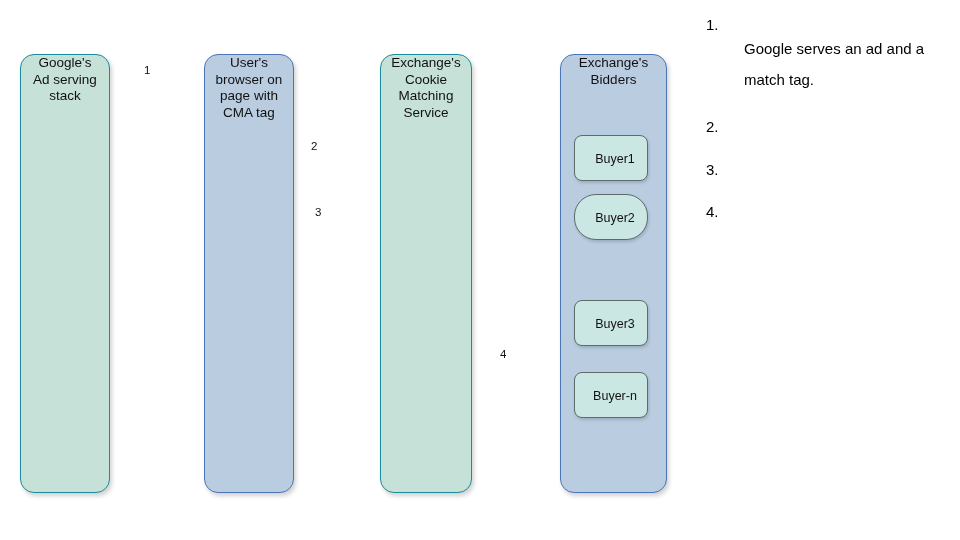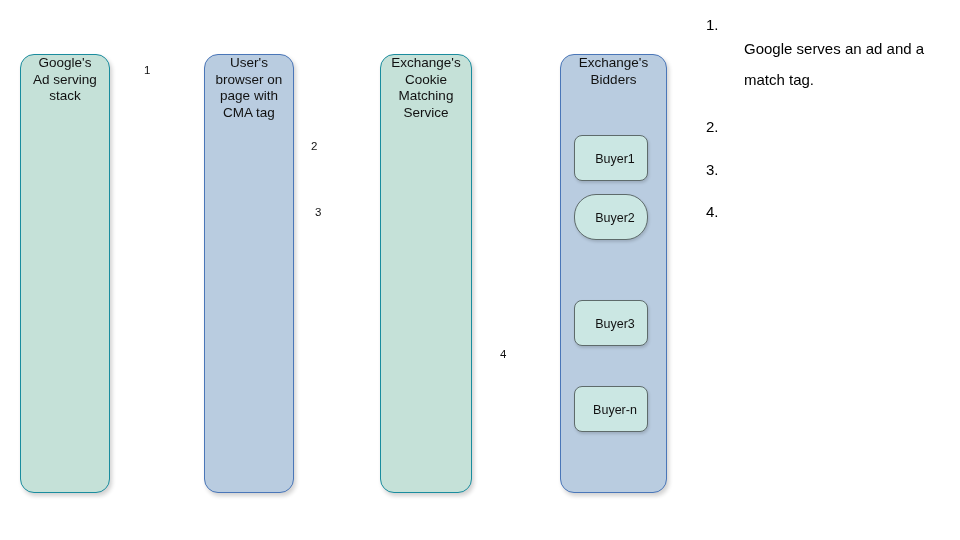--- a/index.html
+++ b/index.html
@@ -61,21 +61,21 @@
     font-size: 12.5px;
     line-height: 46px;
     text-align: center;
     color: #111111;
     box-shadow: 1px 2px 3px rgba(0,0,0,0.15);
     padding-left: 8px;
   }
   #buyer-1 { top: 135px; }
   #buyer-2 { top: 194px; border-radius: 22px; }
   #buyer-3 { top: 260px; margin-top: 40px; }
-  #buyer-n { top: 386px; }
+  #buyer-n { top: 372px; }
 
   
   .arrow-num {
     position: absolute;
     font-size: 11.5px;
     line-height: 12px;
     color: #111111;
   }
   #num-1 { left: 144px; top: 64px; }
   #num-2 { left: 311px; top: 140px; }

